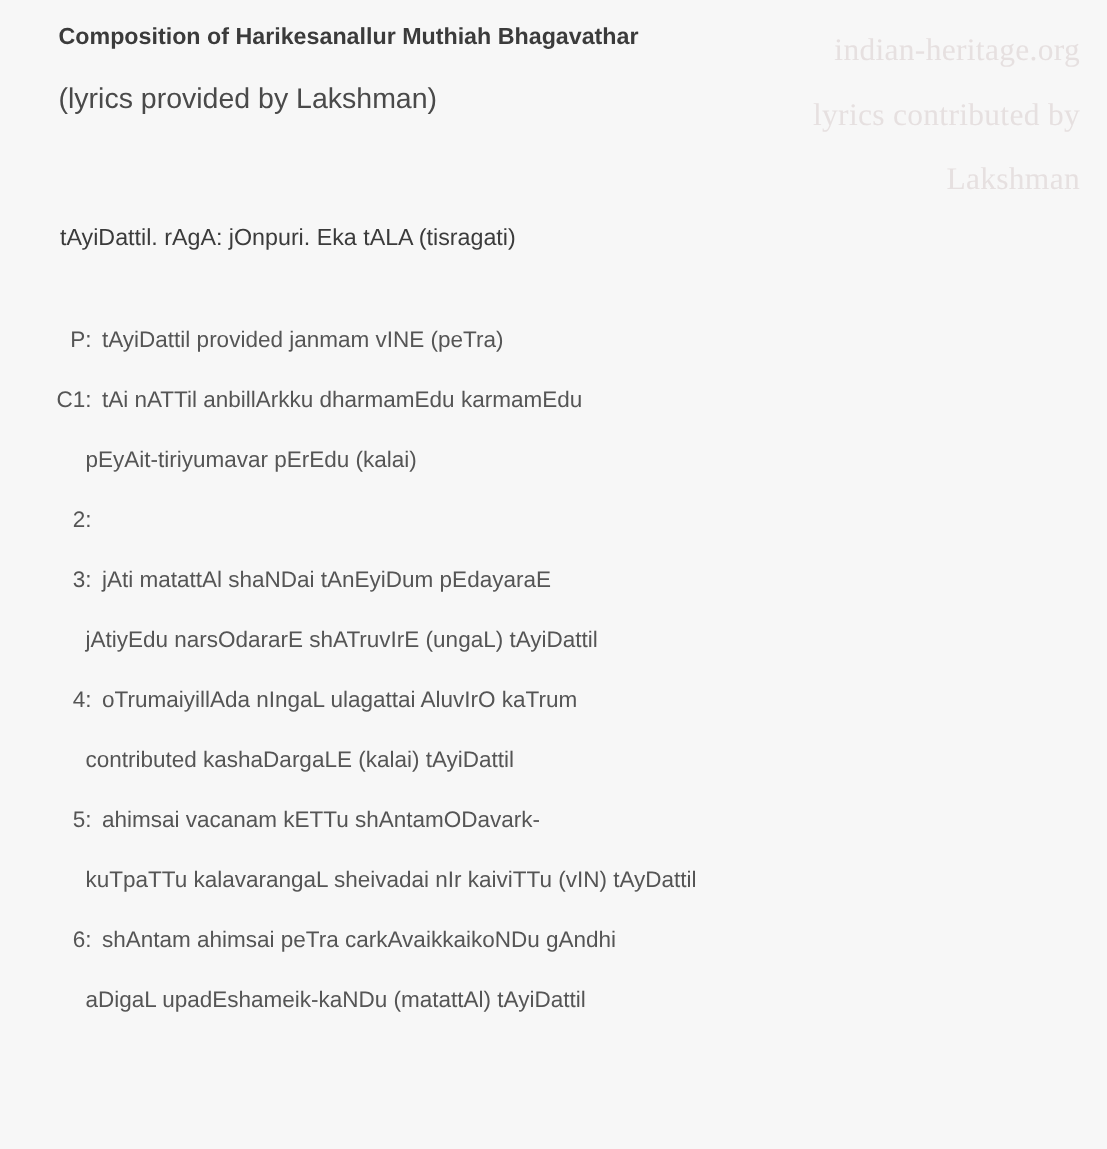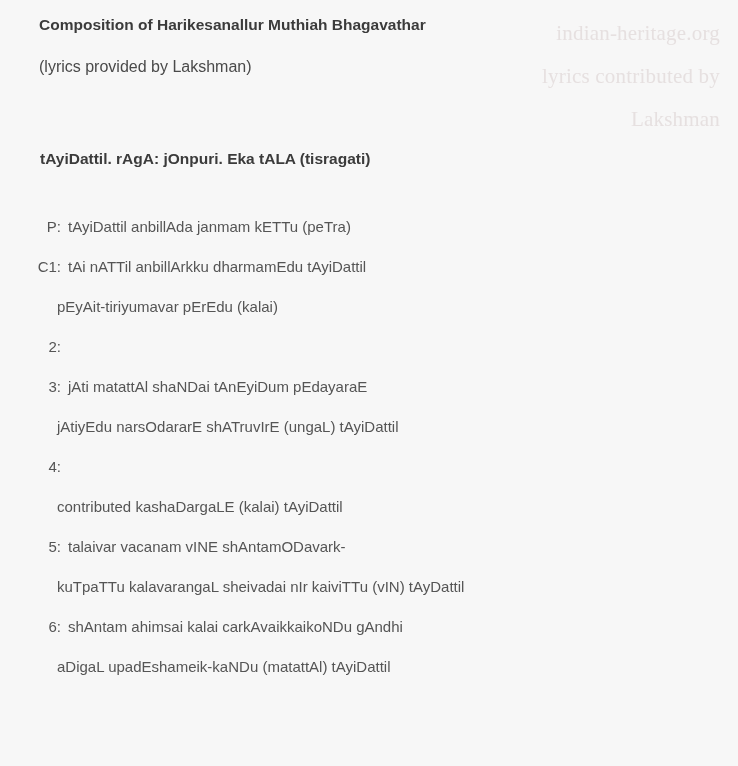--- a/index.html
+++ b/index.html
@@ -48,36 +48,36 @@
   }
   .doc-title {
     font-size: 15.5px;
     font-weight: bold;
     color: #3b3b3b;
     line-height: 22px;
     margin: 0;
     white-space: nowrap;
   }
   .doc-subtitle {
-    font-size: 16px;
+    font-size: 19px;
     font-weight: normal;
     color: #4a4a4a;
     line-height: 22px;
     margin: 0;
     padding-top: 20px;
     white-space: nowrap;
   }
 
   
   .song-heading {
     position: absolute;
     top: 150px;
     left: 40px;
     font-size: 15.5px;
-    font-weight: bold;
+    font-weight: normal;
     color: #3b3b3b;
     white-space: nowrap;
   }
 
   
   .lyrics {
     position: absolute;
     top: 207px;
     left: 0;
     width: 738px;
@@ -123,54 +123,55 @@
   <div class="doc-header">
     <h1 class="doc-title">Composition of Harikesanallur Muthiah Bhagavathar</h1>
     <div class="doc-subtitle">(lyrics provided by Lakshman)</div>
   </div>
 
   <div class="song-heading">tAyiDattil.  rAgA:  jOnpuri.  Eka tALA (tisragati)</div>
 
   <div class="lyrics">
       <div class="lyric-line">
         <span class="lyric-label">P:</span>
-        <span class="lyric-text">tAyiDattil anbillAda janmam kETTu (peTra)</span>
+        <span class="lyric-text">tAyiDattil provided janmam vINE (peTra)</span>
       </div>
       <div class="lyric-line">
         <span class="lyric-label">C1:</span>
-        <span class="lyric-text">tAi nATTil anbillArkku dharmamEdu tAyiDattil</span>
+        <span class="lyric-text">tAi nATTil anbillArkku dharmamEdu karmamEdu</span>
       </div>
       <div class="lyric-line cont">
         <span class="lyric-text">pEyAit-tiriyumavar pErEdu (kalai)</span>
       </div>
       <div class="lyric-line">
         <span class="lyric-label">2:</span>
       </div>
       <div class="lyric-line">
         <span class="lyric-label">3:</span>
         <span class="lyric-text">jAti matattAl shaNDai tAnEyiDum pEdayaraE</span>
       </div>
       <div class="lyric-line cont">
         <span class="lyric-text">jAtiyEdu narsOdararE shATruvIrE (ungaL) tAyiDattil</span>
       </div>
       <div class="lyric-line">
         <span class="lyric-label">4:</span>
+        <span class="lyric-text">oTrumaiyillAda nIngaL ulagattai AluvIrO kaTrum</span>
       </div>
       <div class="lyric-line cont">
         <span class="lyric-text">contributed kashaDargaLE (kalai) tAyiDattil</span>
       </div>
       <div class="lyric-line">
         <span class="lyric-label">5:</span>
-        <span class="lyric-text">talaivar vacanam vINE shAntamODavark-</span>
+        <span class="lyric-text">ahimsai vacanam kETTu shAntamODavark-</span>
       </div>
       <div class="lyric-line cont">
         <span class="lyric-text">kuTpaTTu kalavarangaL sheivadai nIr kaiviTTu (vIN) tAyDattil</span>
       </div>
       <div class="lyric-line">
         <span class="lyric-label">6:</span>
-        <span class="lyric-text">shAntam ahimsai kalai carkAvaikkaikoNDu gAndhi</span>
+        <span class="lyric-text">shAntam ahimsai peTra carkAvaikkaikoNDu gAndhi</span>
       </div>
       <div class="lyric-line cont">
         <span class="lyric-text">aDigaL upadEshameik-kaNDu (matattAl) tAyiDattil</span>
       </div>
     </div>
 
 </div>
 
 </body></html>

